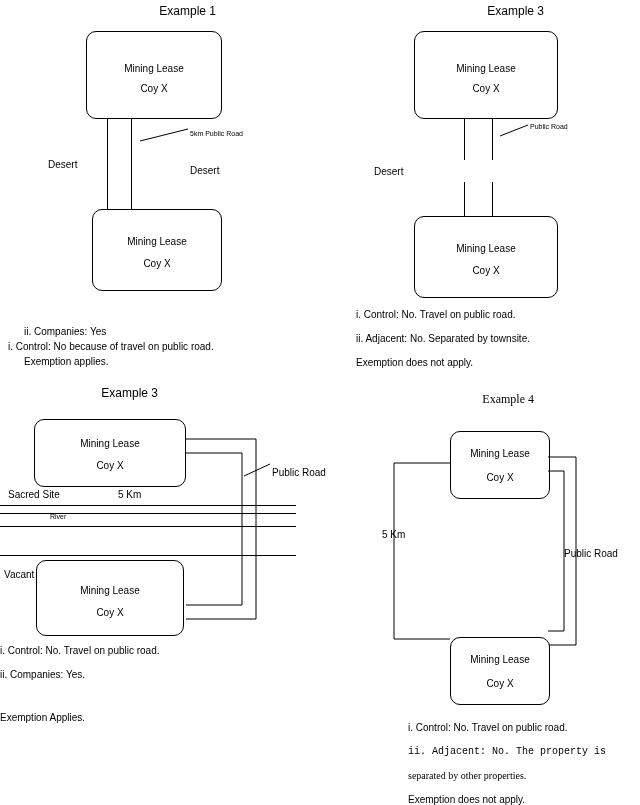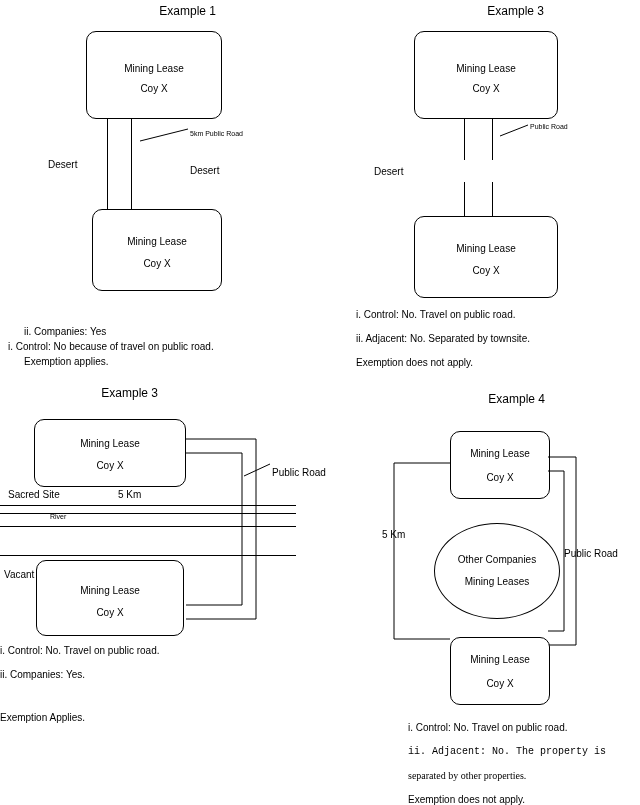--- a/index.html
+++ b/index.html
@@ -188,21 +188,21 @@
 
   <div class="lease-box" style="left:36px; top:560px; width:148px; height:76px;">
     <div class="l1" style="top:24px;">Mining Lease</div>
     <div class="l2" style="top:46px;">Coy X</div>
   </div>
 
   <div class="note" style="left:0px; top:645px;">i. Control: No. Travel on public road.</div>
   <div class="note" style="left:0px; top:669px;">ii. Companies: Yes.</div>
   <div class="note" style="left:0px; top:712px;">Exemption Applies.</div>
 
-  <div class="ex-title" style="left:365px; top:392px; width:180px;">Example 4</div>
+  <div class="ex-title" style="left:354px; top:392px; width:180px;font-family:Liberation Serif, serif;">Example 4</div>
 
   <div class="lease-box" style="left:450px; top:431px; width:100px; height:68px;">
     <div class="l1" style="top:16px;">Mining Lease</div>
     <div class="l2" style="top:40px;">Coy X</div>
   </div>
 
   <svg class="leader" style="left:392px; top:431px; width:62px; height:240px;">
     <line x1="58" y1="32" x2="2" y2="32"></line>
     <line x1="2" y1="32" x2="2" y2="208"></line>
     <line x1="2" y1="208" x2="58" y2="208"></line>
@@ -213,24 +213,20 @@
     <line x1="30" y1="26" x2="30" y2="214"></line>
     <line x1="30" y1="214" x2="2" y2="214"></line>
     <line x1="2" y1="40" x2="18" y2="40"></line>
     <line x1="18" y1="40" x2="18" y2="200"></line>
     <line x1="18" y1="200" x2="2" y2="200"></line>
   </svg>
 
   <div class="lbl" style="left:382px; top:529px;">5 Km</div>
   <div class="lbl" style="left:564px; top:548px;">Public Road</div>
 
-  <div class="oval" style="left:434px; top:523px; width:126px; height:96px;">
-    <div class="l1" style="top:30px;">Other Companies</div>
-    <div class="l2" style="top:52px;">Mining Leases</div>
-  </div>
 
   <div class="lease-box" style="left:450px; top:637px; width:100px; height:68px;">
     <div class="l1" style="top:16px;">Mining Lease</div>
     <div class="l2" style="top:40px;">Coy X</div>
   </div>
 
   <div class="note" style="left:408px; top:722px;">i. Control: No. Travel on public road.</div>
   <div class="note" style="left:408px; top:746px;font-family:Liberation Mono, monospace;">ii. Adjacent: No. The property is</div>
   <div class="note" style="left:408px; top:770px;font-family:Liberation Serif, serif;">    separated by other properties.</div>
   <div class="note" style="left:408px; top:794px;">Exemption does not apply.</div>

